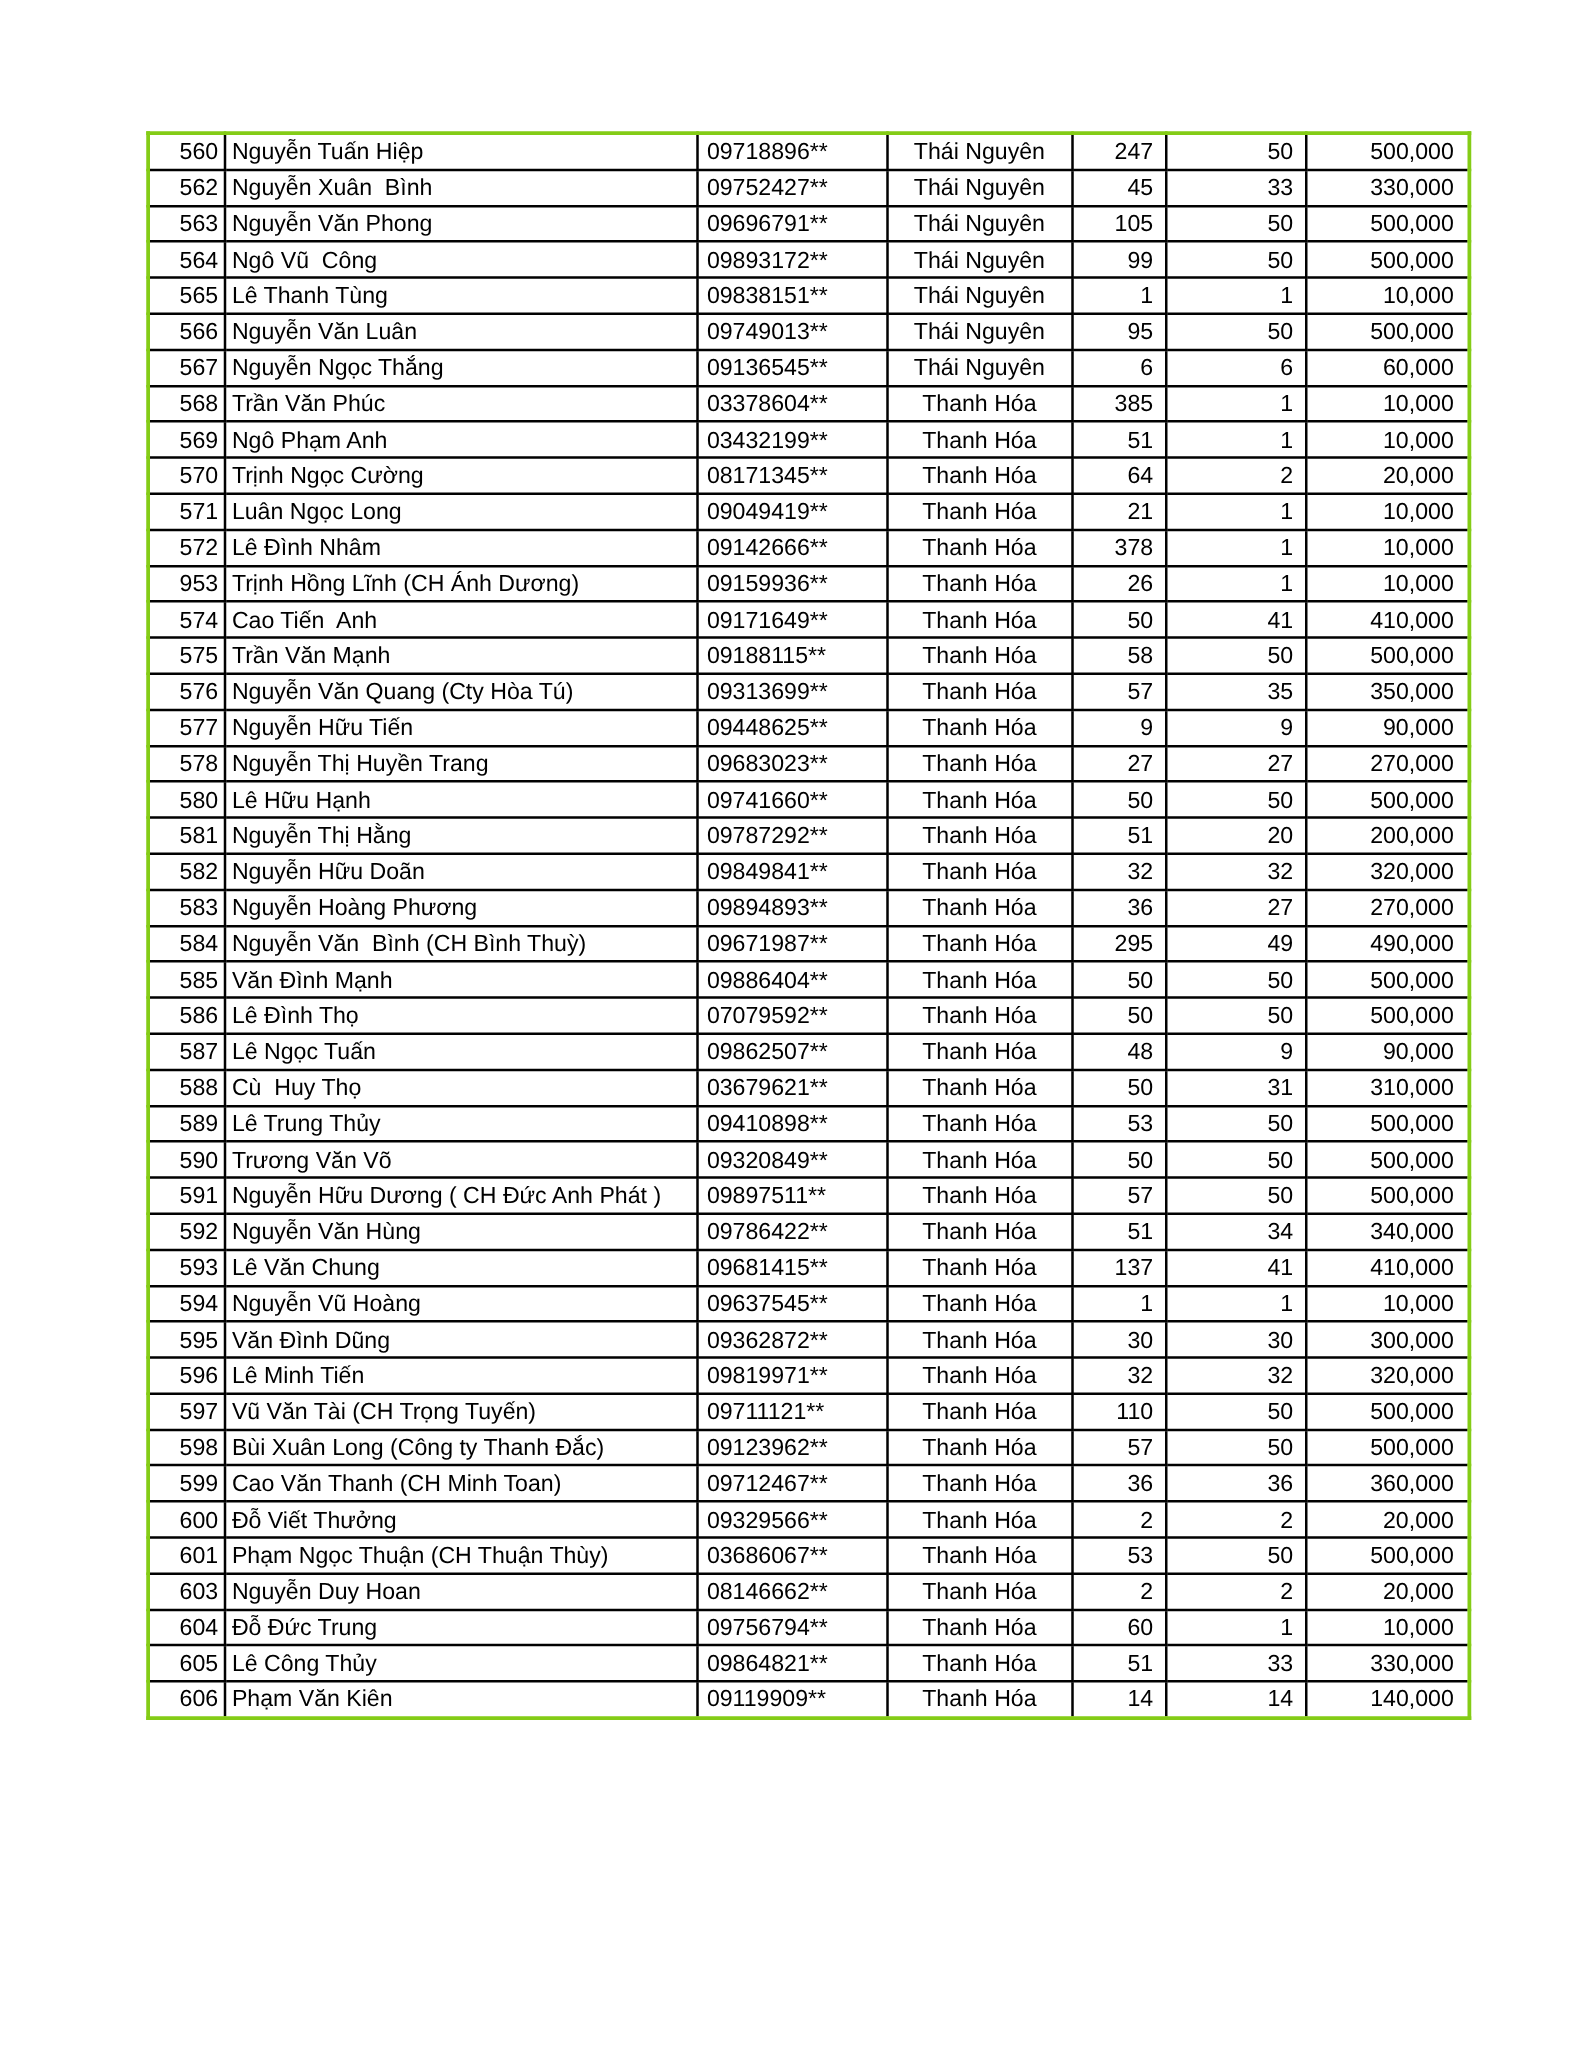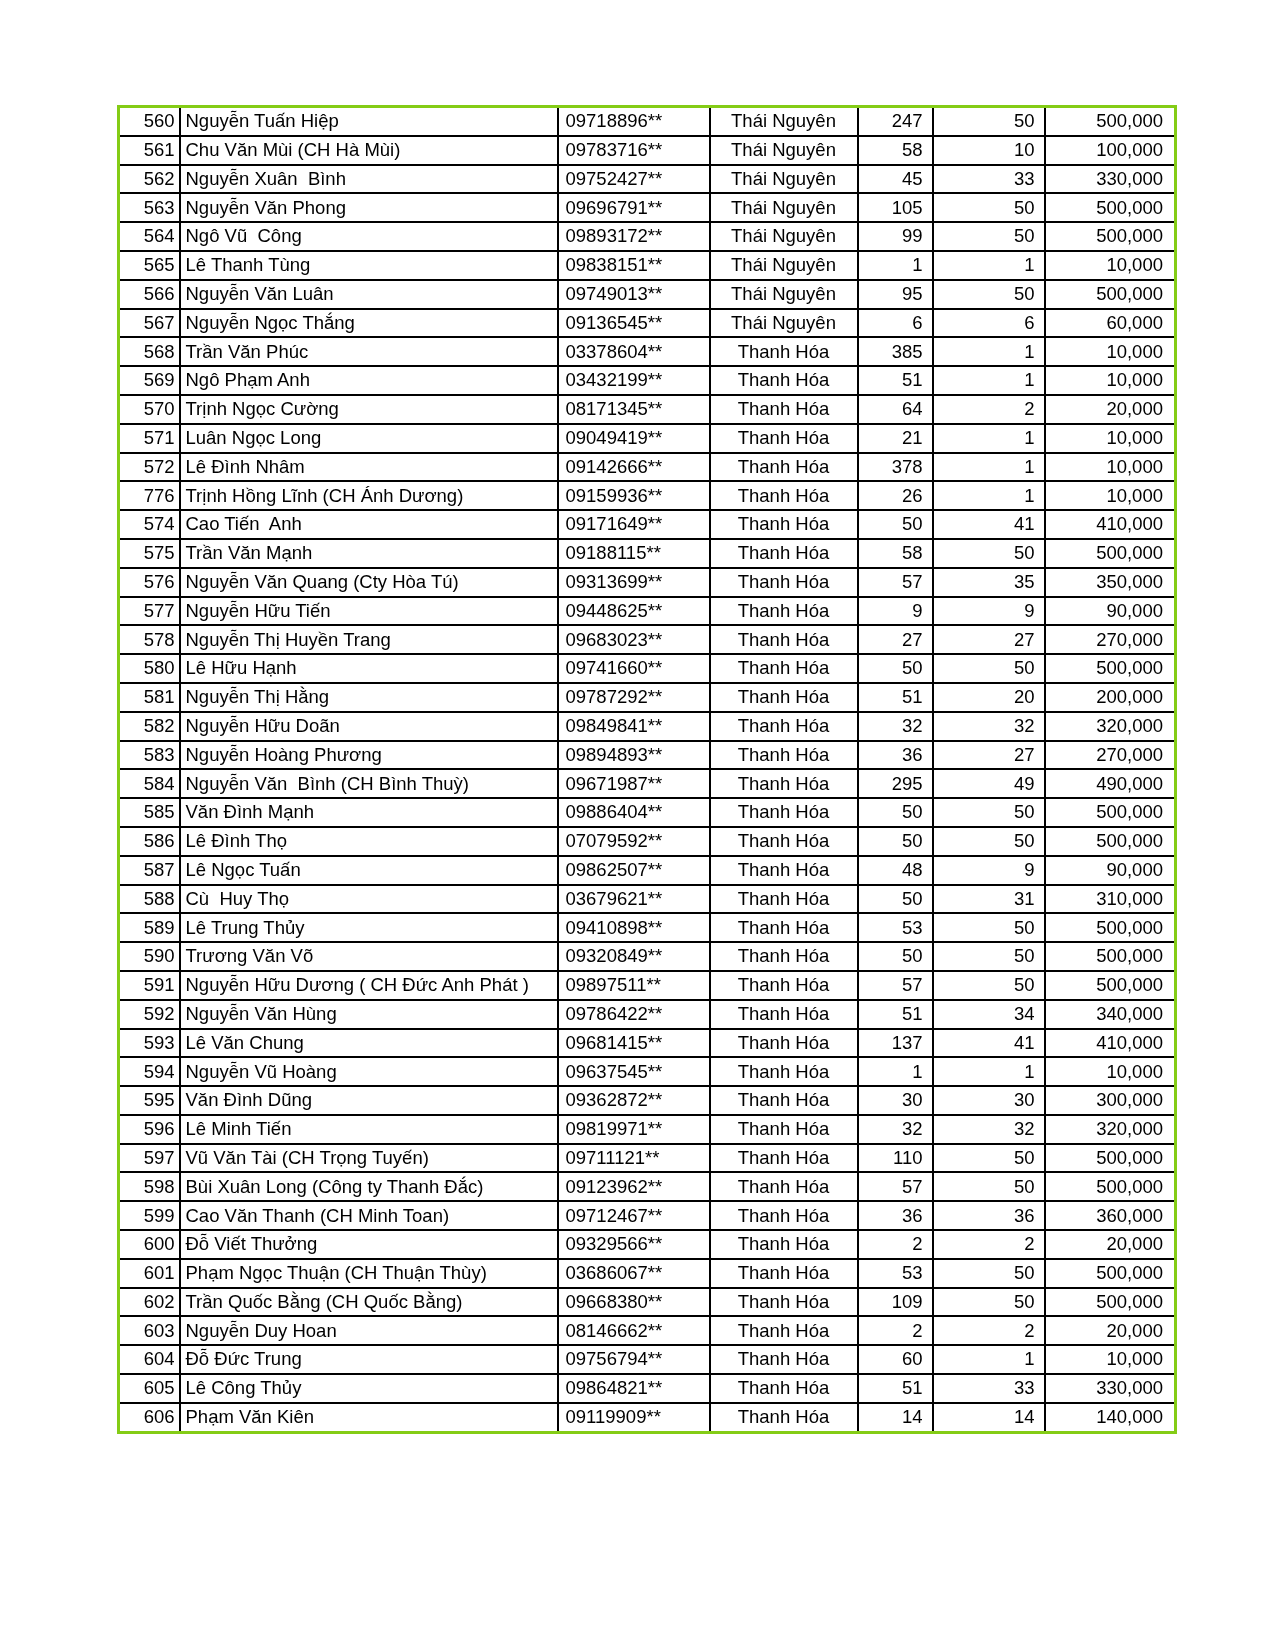--- a/index.html
+++ b/index.html
@@ -58,29 +58,20 @@
       <tr>
         <td class="c-stt">560</td>
         <td class="c-name">Nguyễn Tuấn Hiệp</td>
         <td class="c-phone">09718896**</td>
         <td class="c-province">Thái Nguyên</td>
         <td class="c-count1">247</td>
         <td class="c-count2">50</td>
         <td class="c-amount">500,000</td>
       </tr>
       <tr>
-        <td class="c-stt">561</td>
-        <td class="c-name">Chu Văn Mùi (CH Hà Mùi)</td>
-        <td class="c-phone">09783716**</td>
-        <td class="c-province">Thái Nguyên</td>
-        <td class="c-count1">58</td>
-        <td class="c-count2">10</td>
-        <td class="c-amount">100,000</td>
-      </tr>
-      <tr>
         <td class="c-stt">562</td>
         <td class="c-name">Nguyễn Xuân  Bình</td>
         <td class="c-phone">09752427**</td>
         <td class="c-province">Thái Nguyên</td>
         <td class="c-count1">45</td>
         <td class="c-count2">33</td>
         <td class="c-amount">330,000</td>
       </tr>
       <tr>
         <td class="c-stt">563</td>
@@ -166,21 +157,21 @@
       <tr>
         <td class="c-stt">572</td>
         <td class="c-name">Lê Đình Nhâm</td>
         <td class="c-phone">09142666**</td>
         <td class="c-province">Thanh Hóa</td>
         <td class="c-count1">378</td>
         <td class="c-count2">1</td>
         <td class="c-amount">10,000</td>
       </tr>
       <tr>
-        <td class="c-stt">776</td>
+        <td class="c-stt">953</td>
         <td class="c-name">Trịnh Hồng Lĩnh (CH Ánh Dương)</td>
         <td class="c-phone">09159936**</td>
         <td class="c-province">Thanh Hóa</td>
         <td class="c-count1">26</td>
         <td class="c-count2">1</td>
         <td class="c-amount">10,000</td>
       </tr>
       <tr>
         <td class="c-stt">574</td>
         <td class="c-name">Cao Tiến  Anh</td>
@@ -414,29 +405,20 @@
         <td class="c-count1">2</td>
         <td class="c-count2">2</td>
         <td class="c-amount">20,000</td>
       </tr>
       <tr>
         <td class="c-stt">601</td>
         <td class="c-name">Phạm Ngọc Thuận (CH Thuận Thùy)</td>
         <td class="c-phone">03686067**</td>
         <td class="c-province">Thanh Hóa</td>
         <td class="c-count1">53</td>
-        <td class="c-count2">50</td>
-        <td class="c-amount">500,000</td>
-      </tr>
-      <tr>
-        <td class="c-stt">602</td>
-        <td class="c-name">Trần Quốc Bằng (CH Quốc Bằng)</td>
-        <td class="c-phone">09668380**</td>
-        <td class="c-province">Thanh Hóa</td>
-        <td class="c-count1">109</td>
         <td class="c-count2">50</td>
         <td class="c-amount">500,000</td>
       </tr>
       <tr>
         <td class="c-stt">603</td>
         <td class="c-name">Nguyễn Duy Hoan</td>
         <td class="c-phone">08146662**</td>
         <td class="c-province">Thanh Hóa</td>
         <td class="c-count1">2</td>
         <td class="c-count2">2</td>

